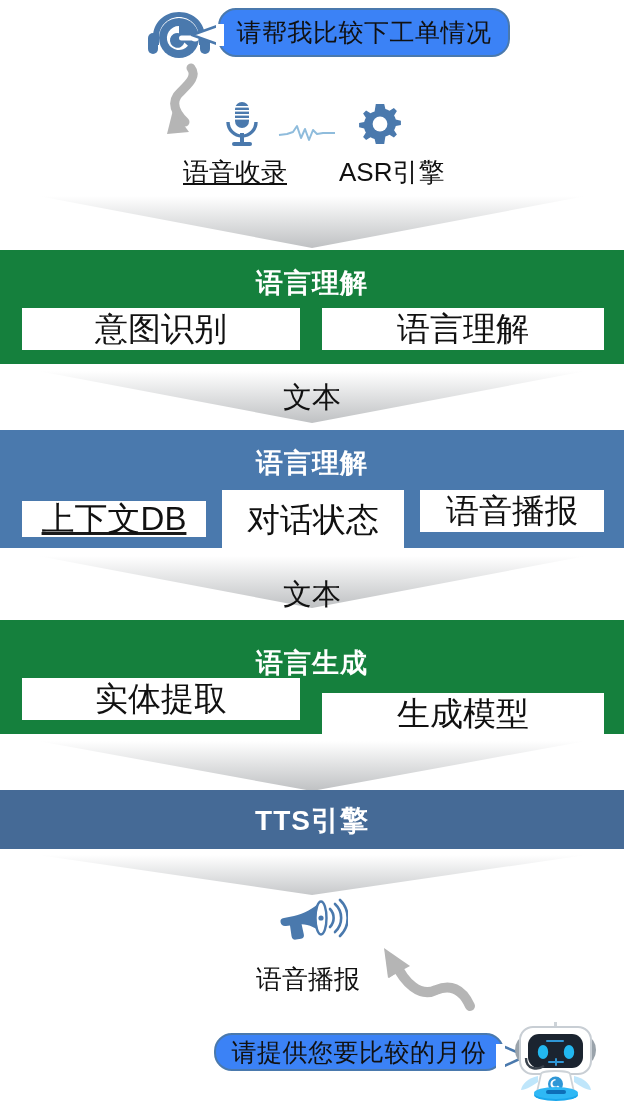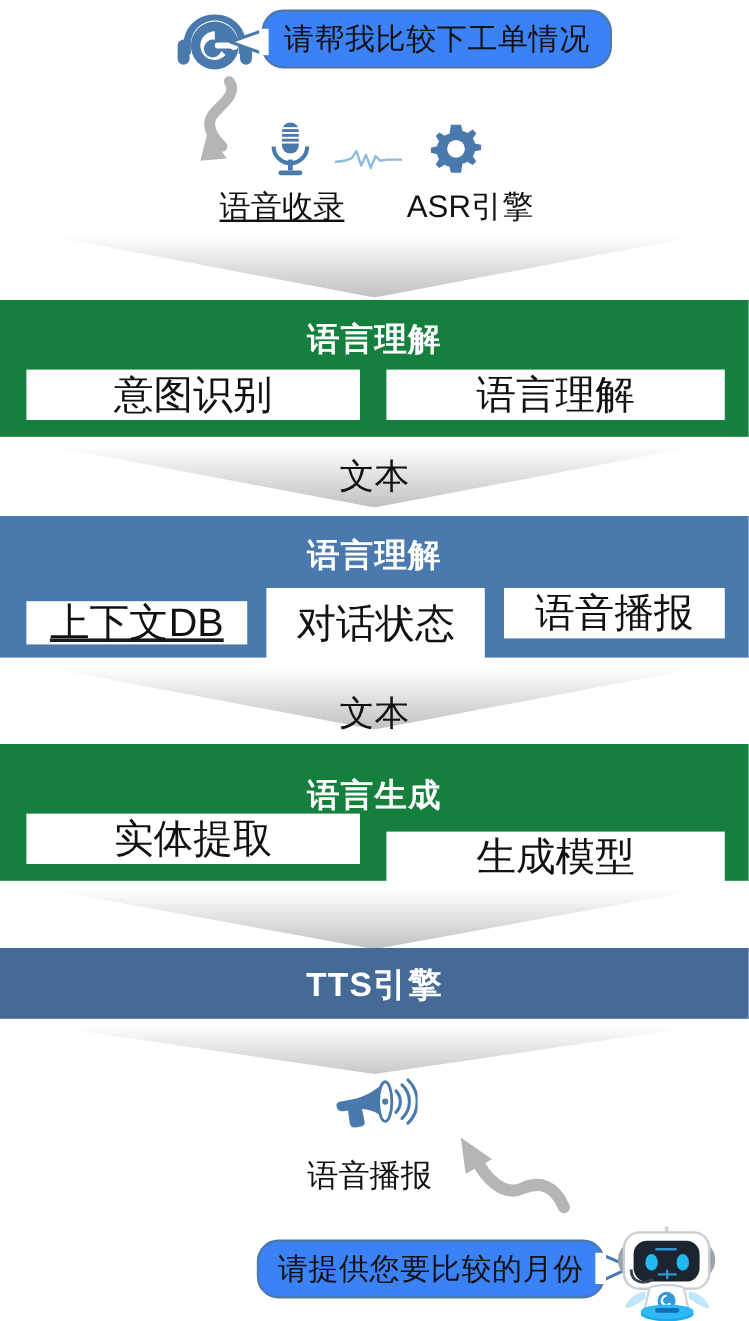--- a/index.html
+++ b/index.html
@@ -42,21 +42,21 @@
   #bubble-top {
     left: 218px;
     top: 8px;
     width: 292px;
     height: 49px;
   }
   #bubble-bottom {
     left: 214px;
     top: 1033px;
     width: 290px;
-    height: 49px;
+    height: 38px;
   }
 
   
   .icon-abs { position: absolute; }
 
   
   .label {
     position: absolute;
     font-size: 26px;
     color: #111111;

